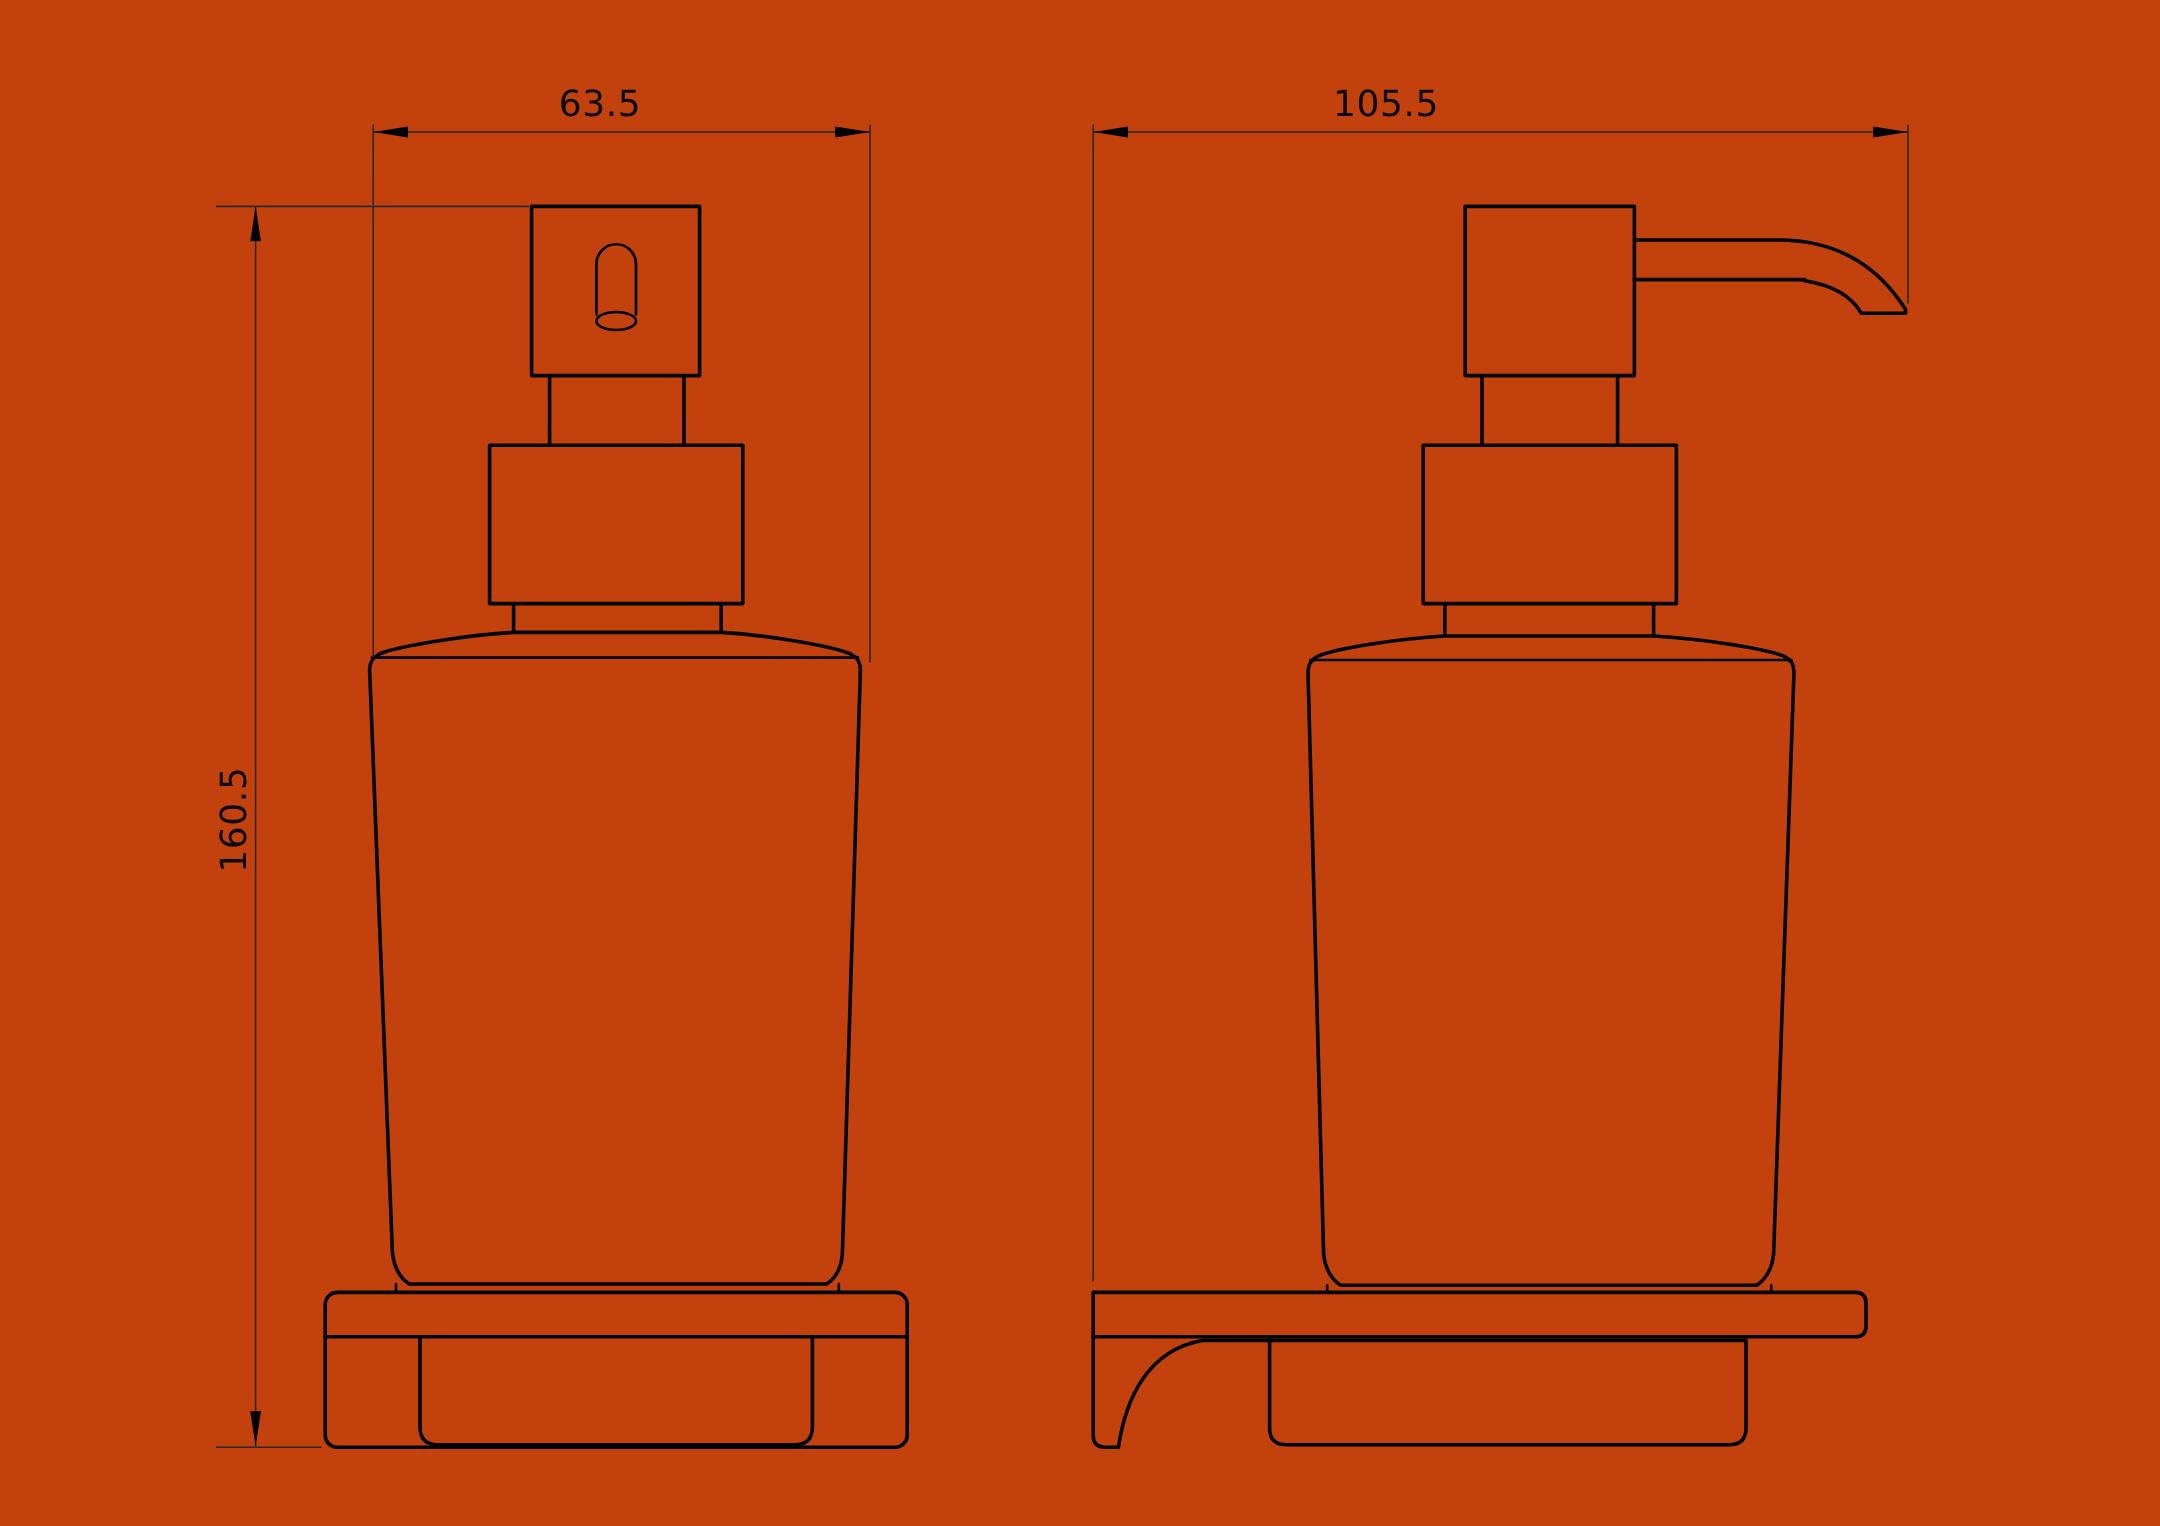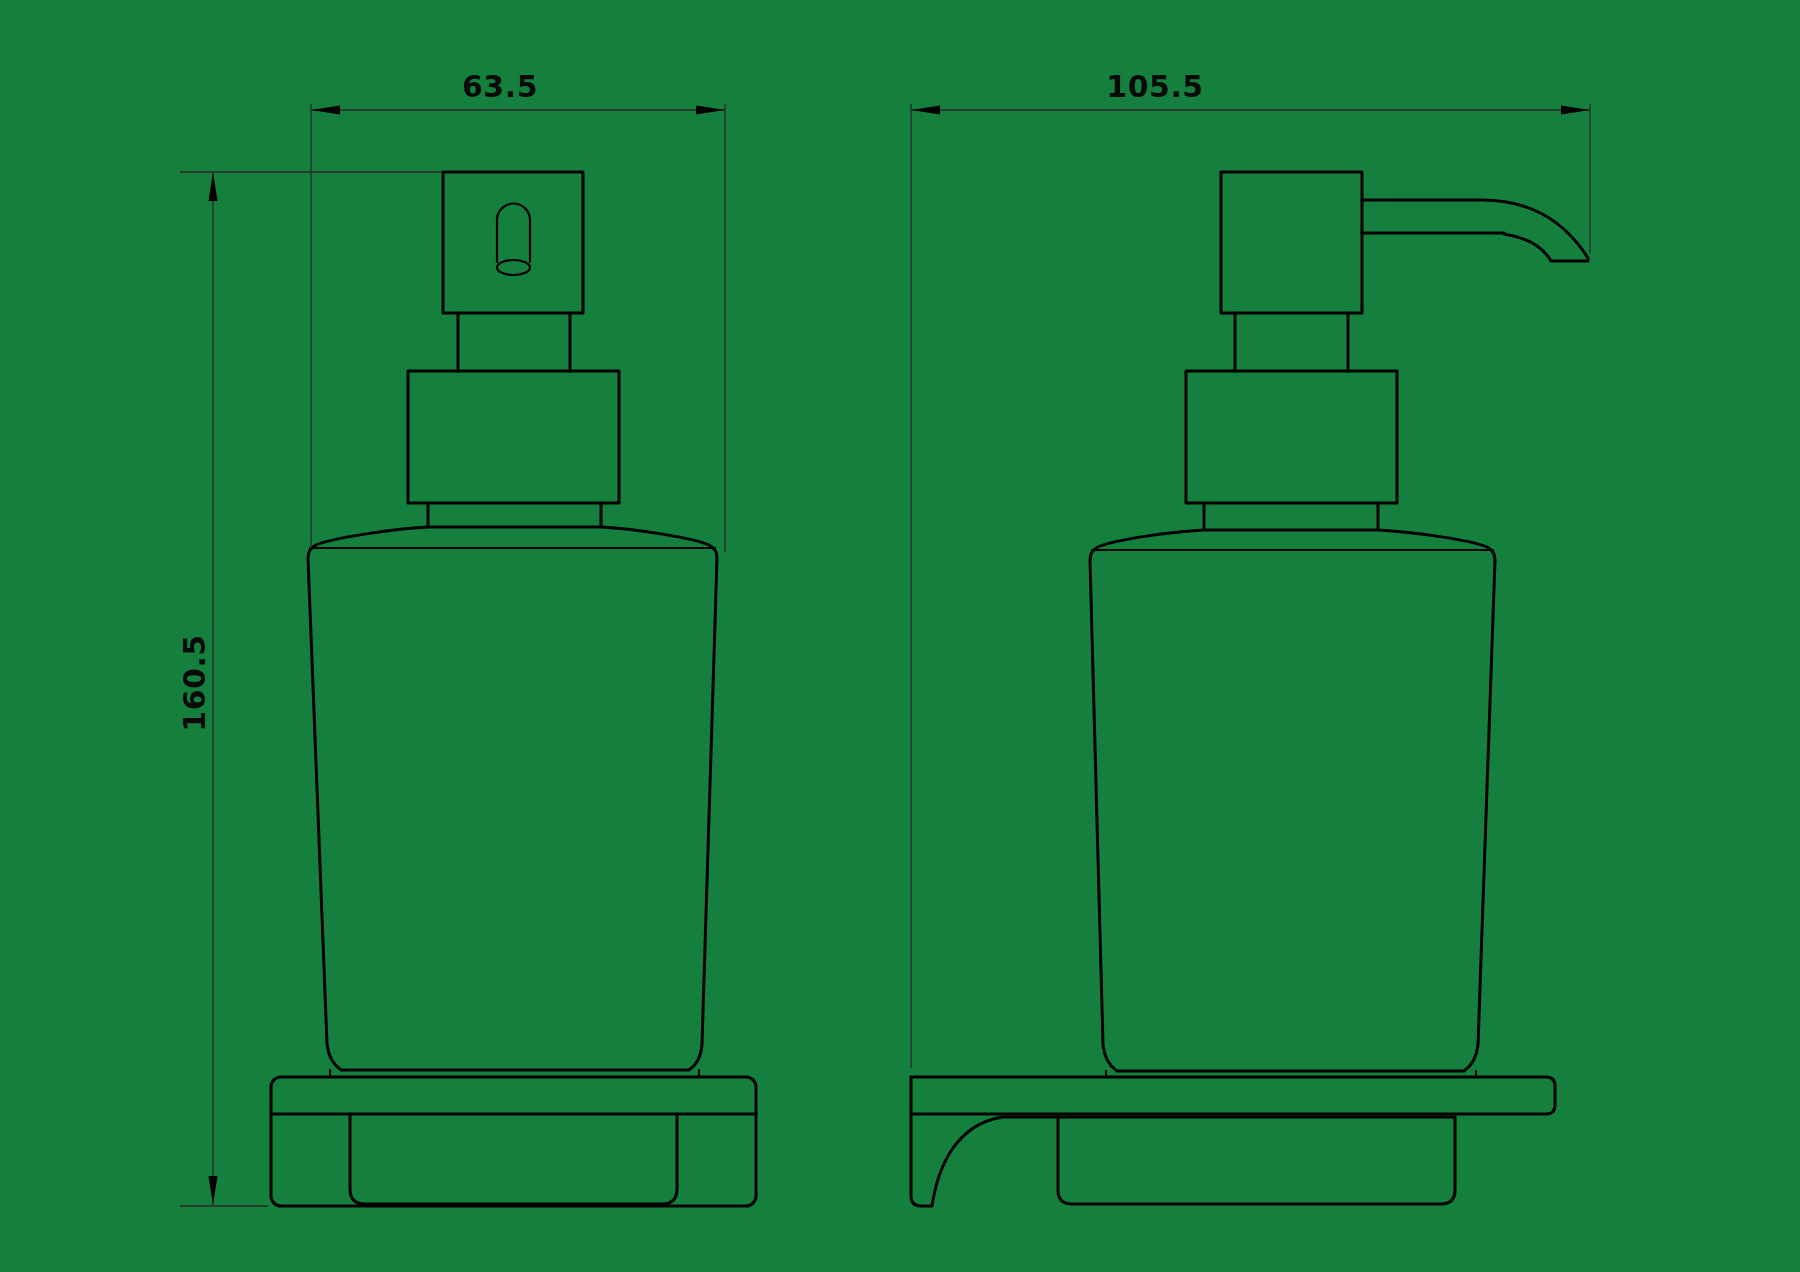--- a/index.html
+++ b/index.html
@@ -7,23 +7,22 @@
     padding: 0;
     background: #ffffff;
     width: 1800px;
     height: 1272px;
     font-family: "DejaVu Sans", sans-serif;
   }
   .drawing-stage {
     position: relative;
     width: 1800px;
     height: 1272px;
-    background: #15803d;
+    background: #c2410c;
     overflow: hidden;
-    font-weight: bold;
   }
   svg { display: block; }
   .obj {
     fill: none;
     stroke: #000000;
     stroke-width: 3;
     stroke-linecap: round;
     stroke-linejoin: round;
   }
   .obj-thin {

